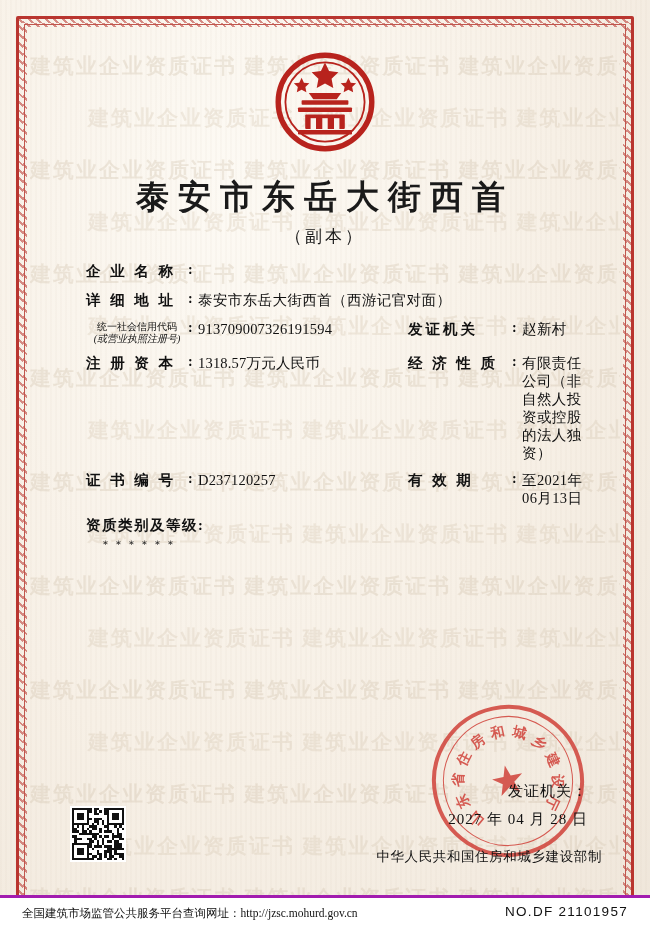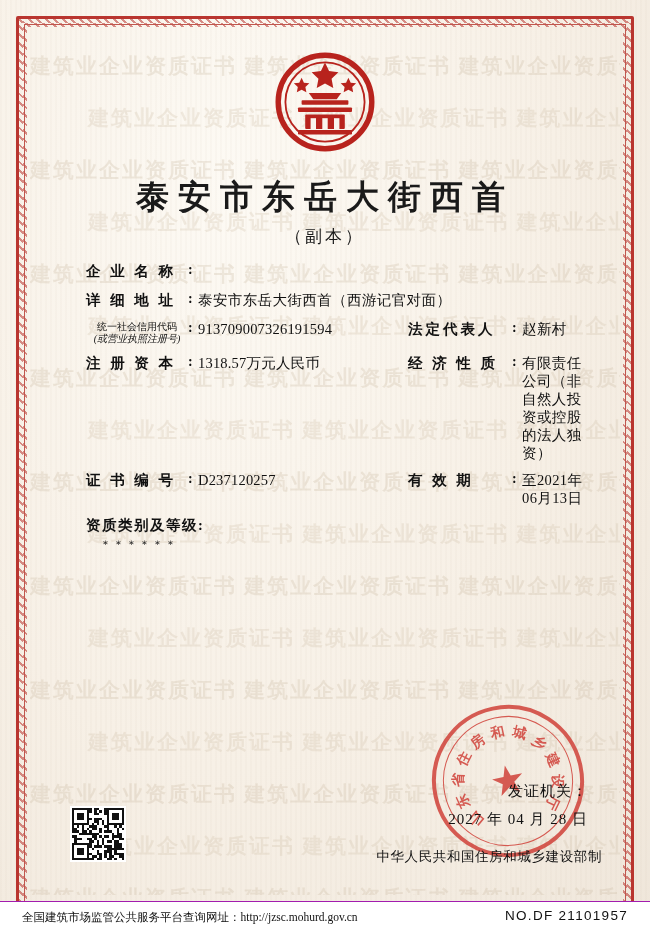--- a/index.html
+++ b/index.html
@@ -245,23 +245,23 @@
     width: 52px; height: 52px;
     grid-template-columns: repeat(21, 1fr);
     grid-template-rows: repeat(21, 1fr);
   }
   .qr i { display: block; background: #111; }
 
   
   .footer {
     position: absolute;
     left: 0; right: 0; bottom: 0;
-    height: 34px;
+    height: 40px;
     background: #ffffff;
-    border-top: 1px solid #a21caf;
+    border-top: 3px solid #a21caf;
   }
   .footer-left {
     position: absolute;
     left: 22px; top: 8px;
     font-size: 11.5px;
     color: #111;
     font-family: "Liberation Serif", serif;
   }
   .footer-right {
     position: absolute;
@@ -344,21 +344,21 @@
     <div class="frow split">
       <div class="col-a">
         <div class="flabel two-line">
           <span class="ln1">统一社会信用代码</span>
           <span class="ln2">(或营业执照注册号)</span>
         </div>
         <div class="colon">:</div>
         <div class="fvalue mono">913709007326191594</div>
       </div>
       <div class="col-b">
-        <div class="flabel">法定代表人</div>
+        <div class="flabel">发证机关</div>
         <div class="colon">:</div>
         <div class="fvalue">赵新村</div>
       </div>
     </div>
 
     <div class="frow split">
       <div class="col-a">
         <div class="flabel">注 册 资 本</div>
         <div class="colon">:</div>
         <div class="fvalue mono">1318.57万元人民币</div>

